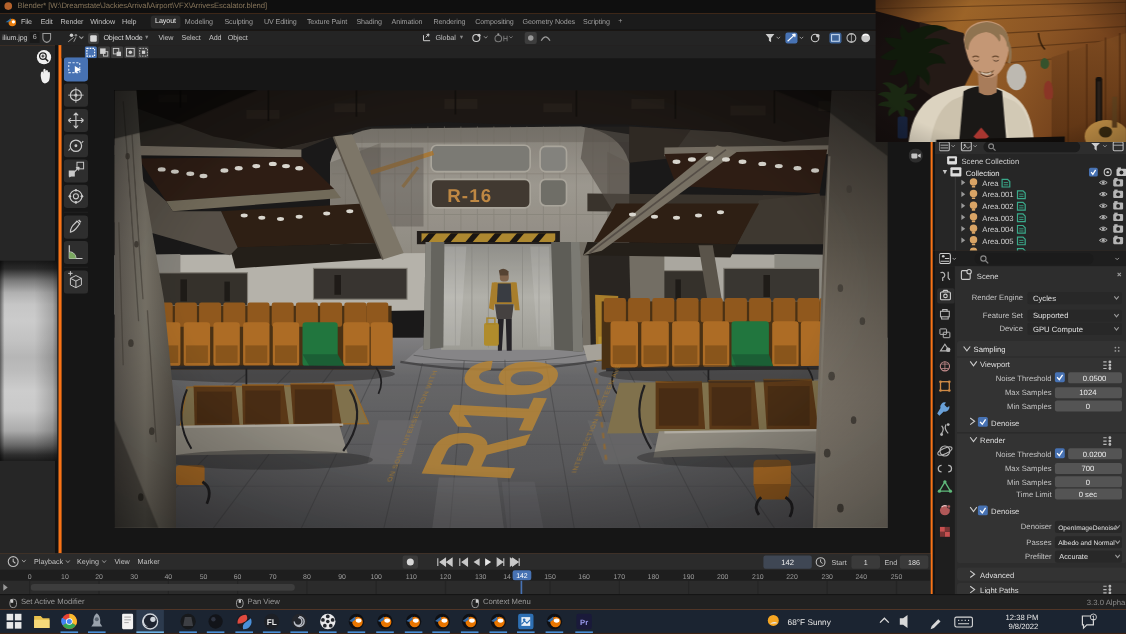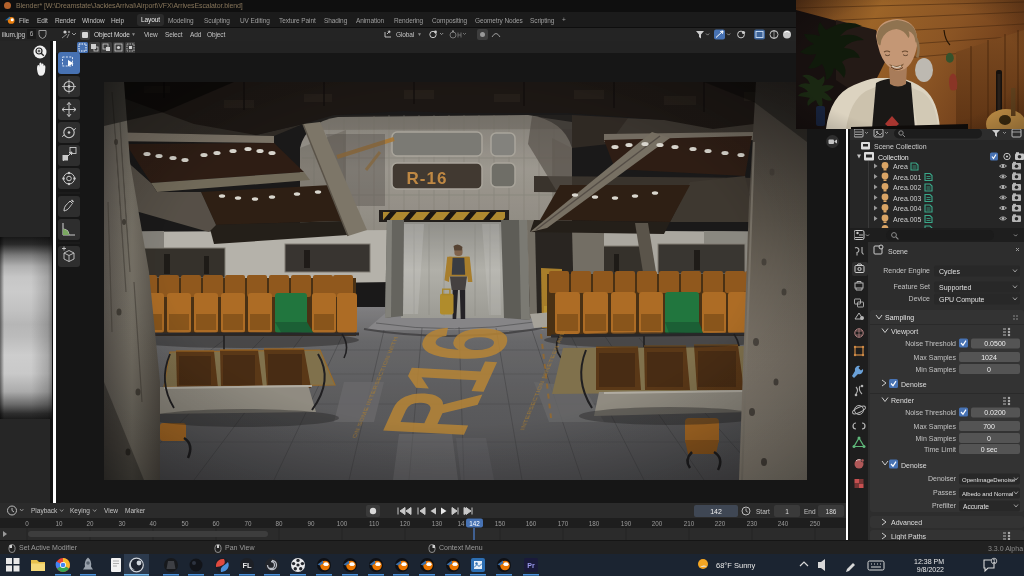--- a/index.html
+++ b/index.html
@@ -1,18 +1,18 @@
 <!DOCTYPE html>
 <html><head>
 <meta charset="utf-8">
 <style>
   * { margin:0; padding:0; box-sizing:border-box; }
   html,body { width:1024px; height:576px; overflow:hidden; background:#000; }
   body { font-family:"Liberation Sans", sans-serif; }
-  #app { position:relative; width:1024px; height:576px; background:#ffffff; }
+  #app { position:relative; width:1024px; height:576px; background:#f97316; }
   .abs { position:absolute; }
   .txt { color:#c3c3c3; font-size:6.5px; letter-spacing:-0.1px; white-space:nowrap; }
 </style>
 </head>
 <body>
 <div id="app">
 
   <div class="abs" id="titlebar" style="left:0;top:0;width:1024px;height:12px;background:#0f0f0f;">
     <span class="abs" style="left:4px;top:2px;width:7px;height:7px;border-radius:50%;background:#b4622c;"></span>
     <span class="abs" style="left:16px;top:2px;font-size:7px;color:#85745a;letter-spacing:-0.1px;">Blender* [W:\Dreamstate\JackiesArrival\Airport\VFX\ArrivesEscalator.blend]</span>

